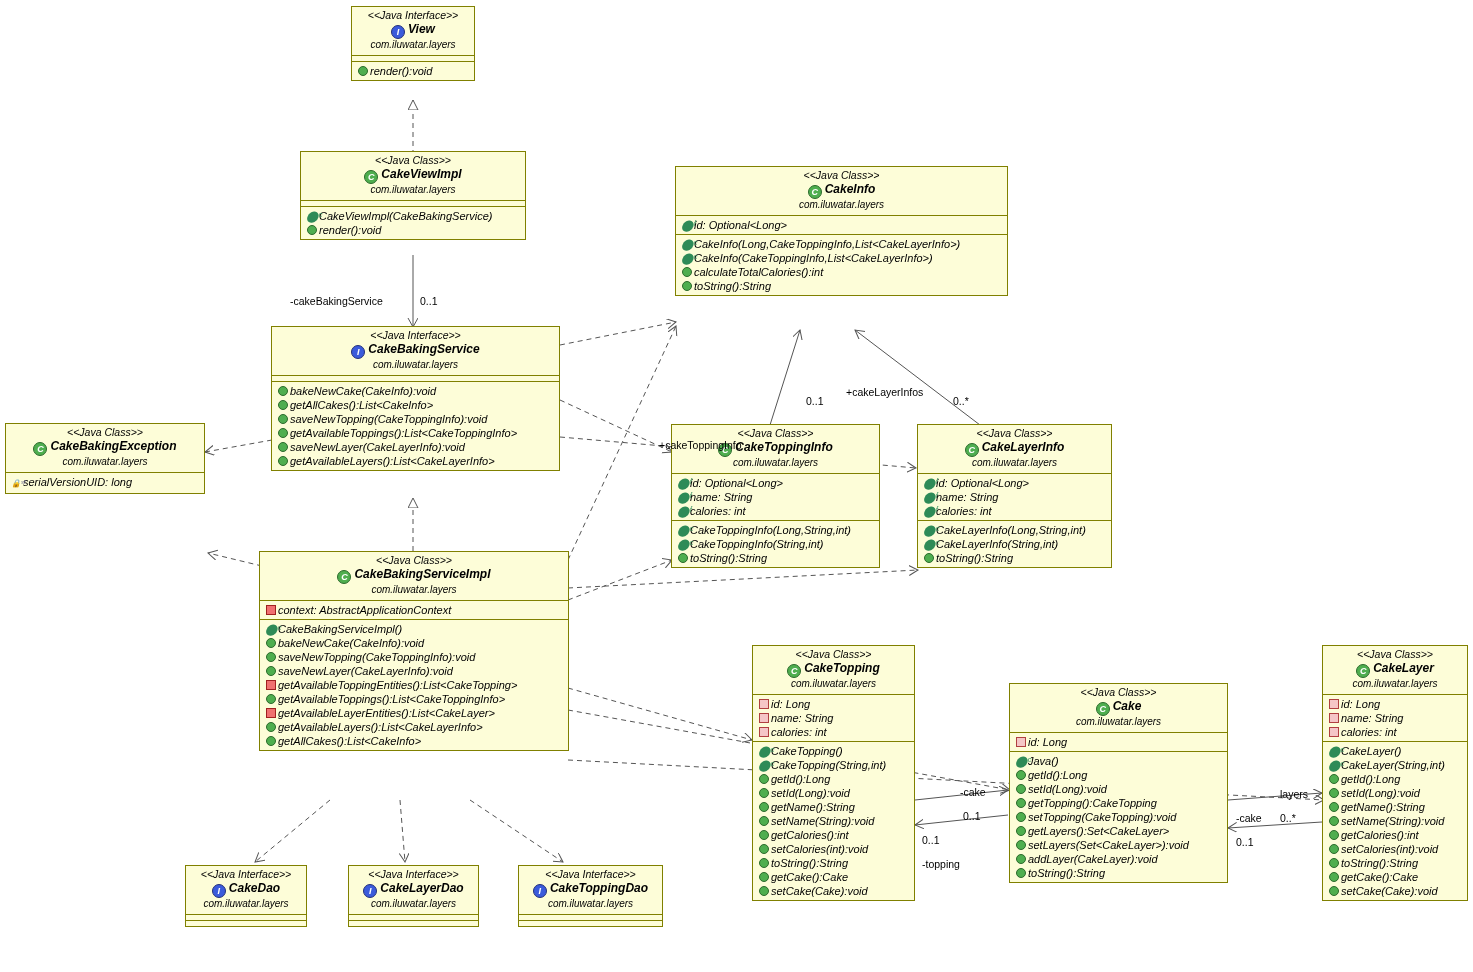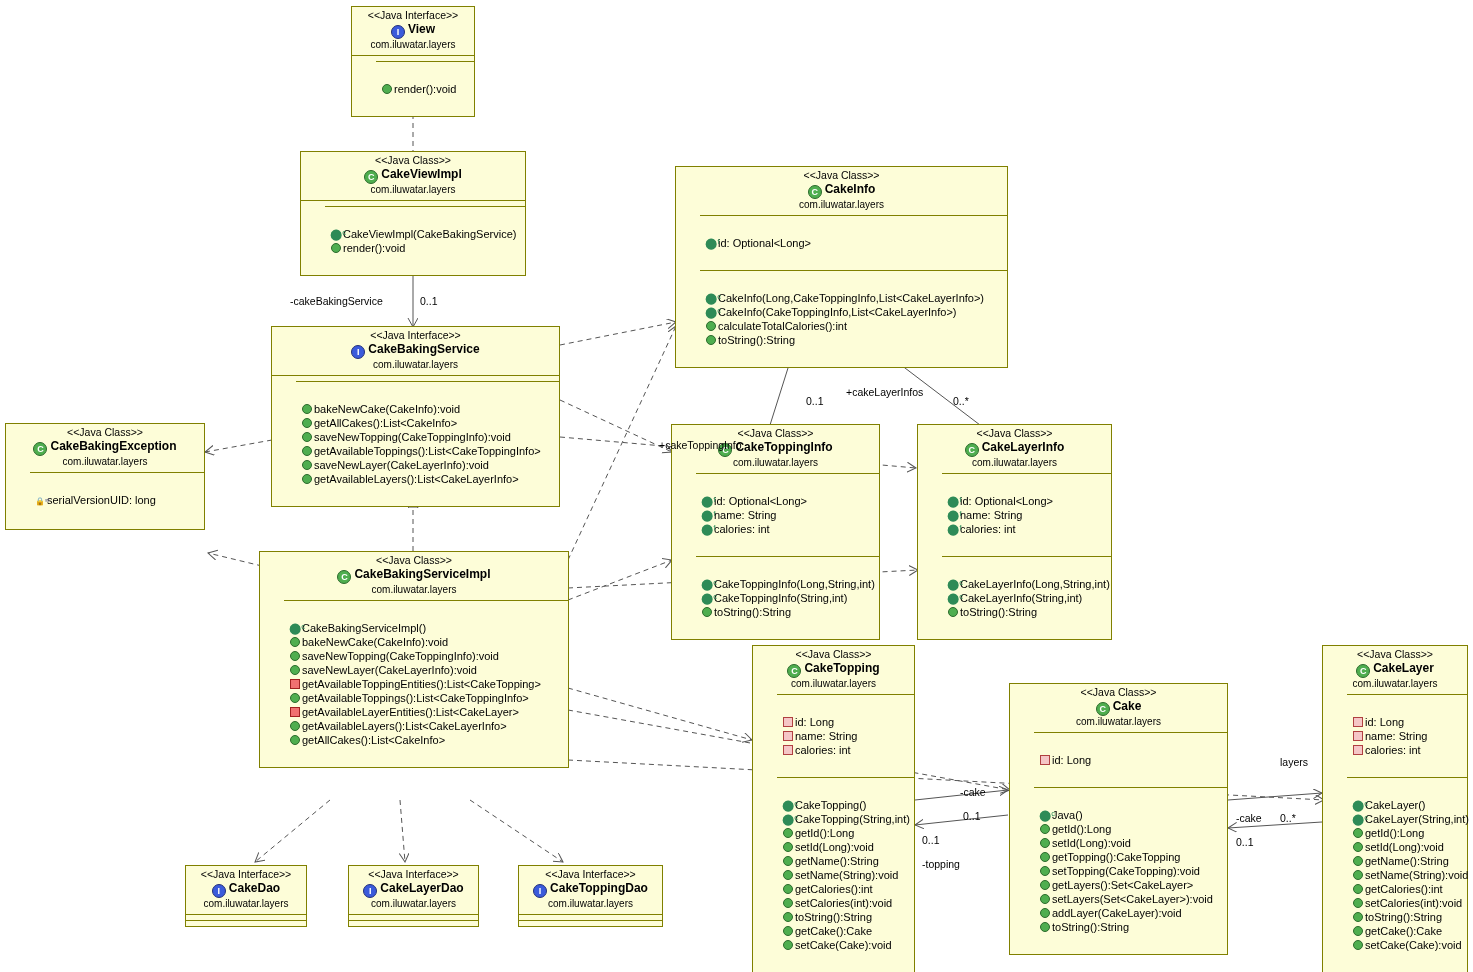--- a/index.html
+++ b/index.html
@@ -9,30 +9,31 @@
     font-family:"Liberation Sans", sans-serif;
     font-size:11px;color:#000;
     overflow:hidden;
   }
   #svg-layer{position:absolute;left:0;top:0;width:1473px;height:972px;pointer-events:none;}
   .uml{
     position:absolute;
     background:#FDFDD8;
     border:1px solid #808000;
     box-sizing:border-box;
+    font-style:italic;
   }
   .uml .hdr{
     padding:2px 4px 3px 4px;
     text-align:center;
     line-height:1.25;
   }
   .stereo{font-size:10.5px;color:#000;}
   .cname{font-weight:bold;font-size:12px;white-space:nowrap;}
   .pkg{font-size:10px;color:#000;}
-  .sec{border-top:1px solid #808000;padding:20px 3px;margin-left:24px;}
+  .sec{border-top:1px solid #808000;padding:2px 3px;}
   .row{white-space:nowrap;line-height:14px;padding-left:2px;font-size:11px;}
   .ico{display:inline-block;width:11px;text-align:center;margin-right:2px;position:relative;top:0px;}
   .c-green{color:#2e8b57;}
   .dot{display:inline-block;width:8px;height:8px;border-radius:50%;background:#4fae4f;border:1px solid #2c6b2c;vertical-align:-1px;}
   .sq{display:inline-block;width:8px;height:8px;background:#f5c6c6;border:1px solid #b04040;vertical-align:-1px;}
   .sq-red{display:inline-block;width:8px;height:8px;background:#f07070;border:1px solid #a02020;vertical-align:-1px;}
   .lockf{display:inline-block;width:10px;font-size:8px;color:#5a5a8a;vertical-align:0px;}
   .titleicon{display:inline-block;width:12px;height:12px;border-radius:50%;vertical-align:-2px;margin-right:3px;}
   .ti-class{background:#4fae4f;border:1px solid #2c6b2c;}
   .ti-iface{background:#3b5bdb;border:1px solid #23307a;}
@@ -203,20 +204,23 @@
   </div>
 </div>
 
 <div class="uml" style="left:259px;top:551px;width:310px;">
   <div class="hdr">
     <div class="stereo">&lt;&lt;Java Class&gt;&gt;</div>
     <div class="cname"><span class="titleicon ti-class"><span class="ti-inner">C</span></span><span>CakeBakingServiceImpl</span></div>
     <div class="pkg">com.iluwatar.layers</div>
   </div>
   <div class="sec">
+    <div class="row"><span class="ico"><span class="sq-red"></span></span><span>context: AbstractApplicationContext</span></div>
+  </div>
+  <div class="sec">
     <div class="row"><span class="ico c-green">⬤ᶜ</span><span>CakeBakingServiceImpl()</span></div>
     <div class="row"><span class="ico"><span class="dot"></span></span><span>bakeNewCake(CakeInfo):void</span></div>
     <div class="row"><span class="ico"><span class="dot"></span></span><span>saveNewTopping(CakeToppingInfo):void</span></div>
     <div class="row"><span class="ico"><span class="dot"></span></span><span>saveNewLayer(CakeLayerInfo):void</span></div>
     <div class="row"><span class="ico"><span class="sq-red"></span></span><span>getAvailableToppingEntities():List&lt;CakeTopping&gt;</span></div>
     <div class="row"><span class="ico"><span class="dot"></span></span><span>getAvailableToppings():List&lt;CakeToppingInfo&gt;</span></div>
     <div class="row"><span class="ico"><span class="sq-red"></span></span><span>getAvailableLayerEntities():List&lt;CakeLayer&gt;</span></div>
     <div class="row"><span class="ico"><span class="dot"></span></span><span>getAvailableLayers():List&lt;CakeLayerInfo&gt;</span></div>
     <div class="row"><span class="ico"><span class="dot"></span></span><span>getAllCakes():List&lt;CakeInfo&gt;</span></div>
   </div>
@@ -332,16 +336,16 @@
 <div class="lbl" style="left:659px;top:395px;margin-top:44px;">+cakeToppingInfo</div>
 <div class="lbl" style="left:806px;top:395px;">0..1</div>
 <div class="lbl" style="left:846px;top:386px;">+cakeLayerInfos</div>
 <div class="lbl" style="left:953px;top:395px;">0..*</div>
 
 <div class="lbl" style="left:960px;top:786px;">-cake</div>
 <div class="lbl" style="left:922px;top:810px;margin-top:48px;">-topping</div>
 <div class="lbl" style="left:963px;top:810px;">0..1</div>
 <div class="lbl" style="left:922px;top:834px;">0..1</div>
 
-<div class="lbl" style="left:1272px;top:756px;padding-left:8px;">layers</div>
+<div class="lbl" style="left:1272px;top:788px;padding-left:8px;">layers</div>
 <div class="lbl" style="left:1236px;top:812px;">-cake</div>
 <div class="lbl" style="left:1280px;top:812px;">0..*</div>
 <div class="lbl" style="left:1236px;top:836px;">0..1</div>
 
 </body></html>

